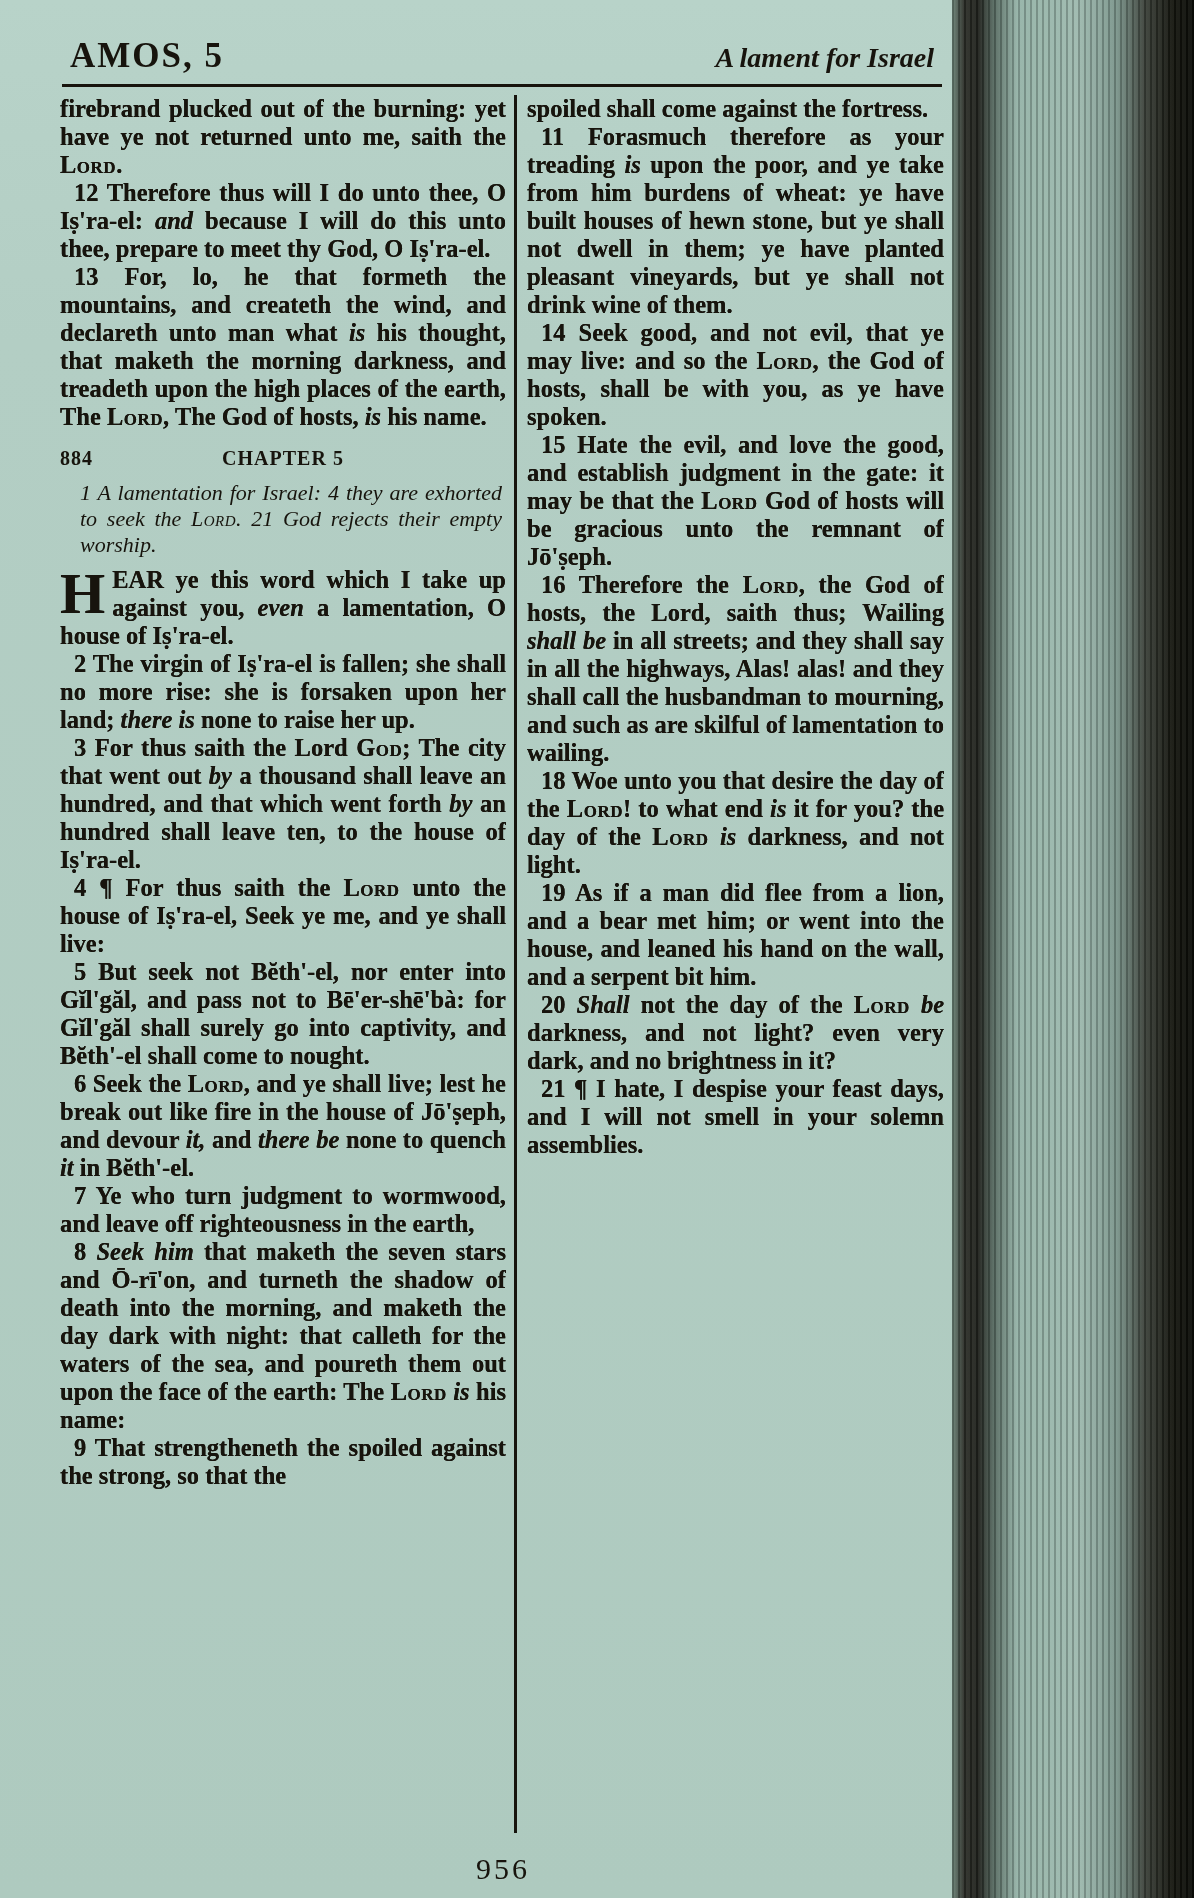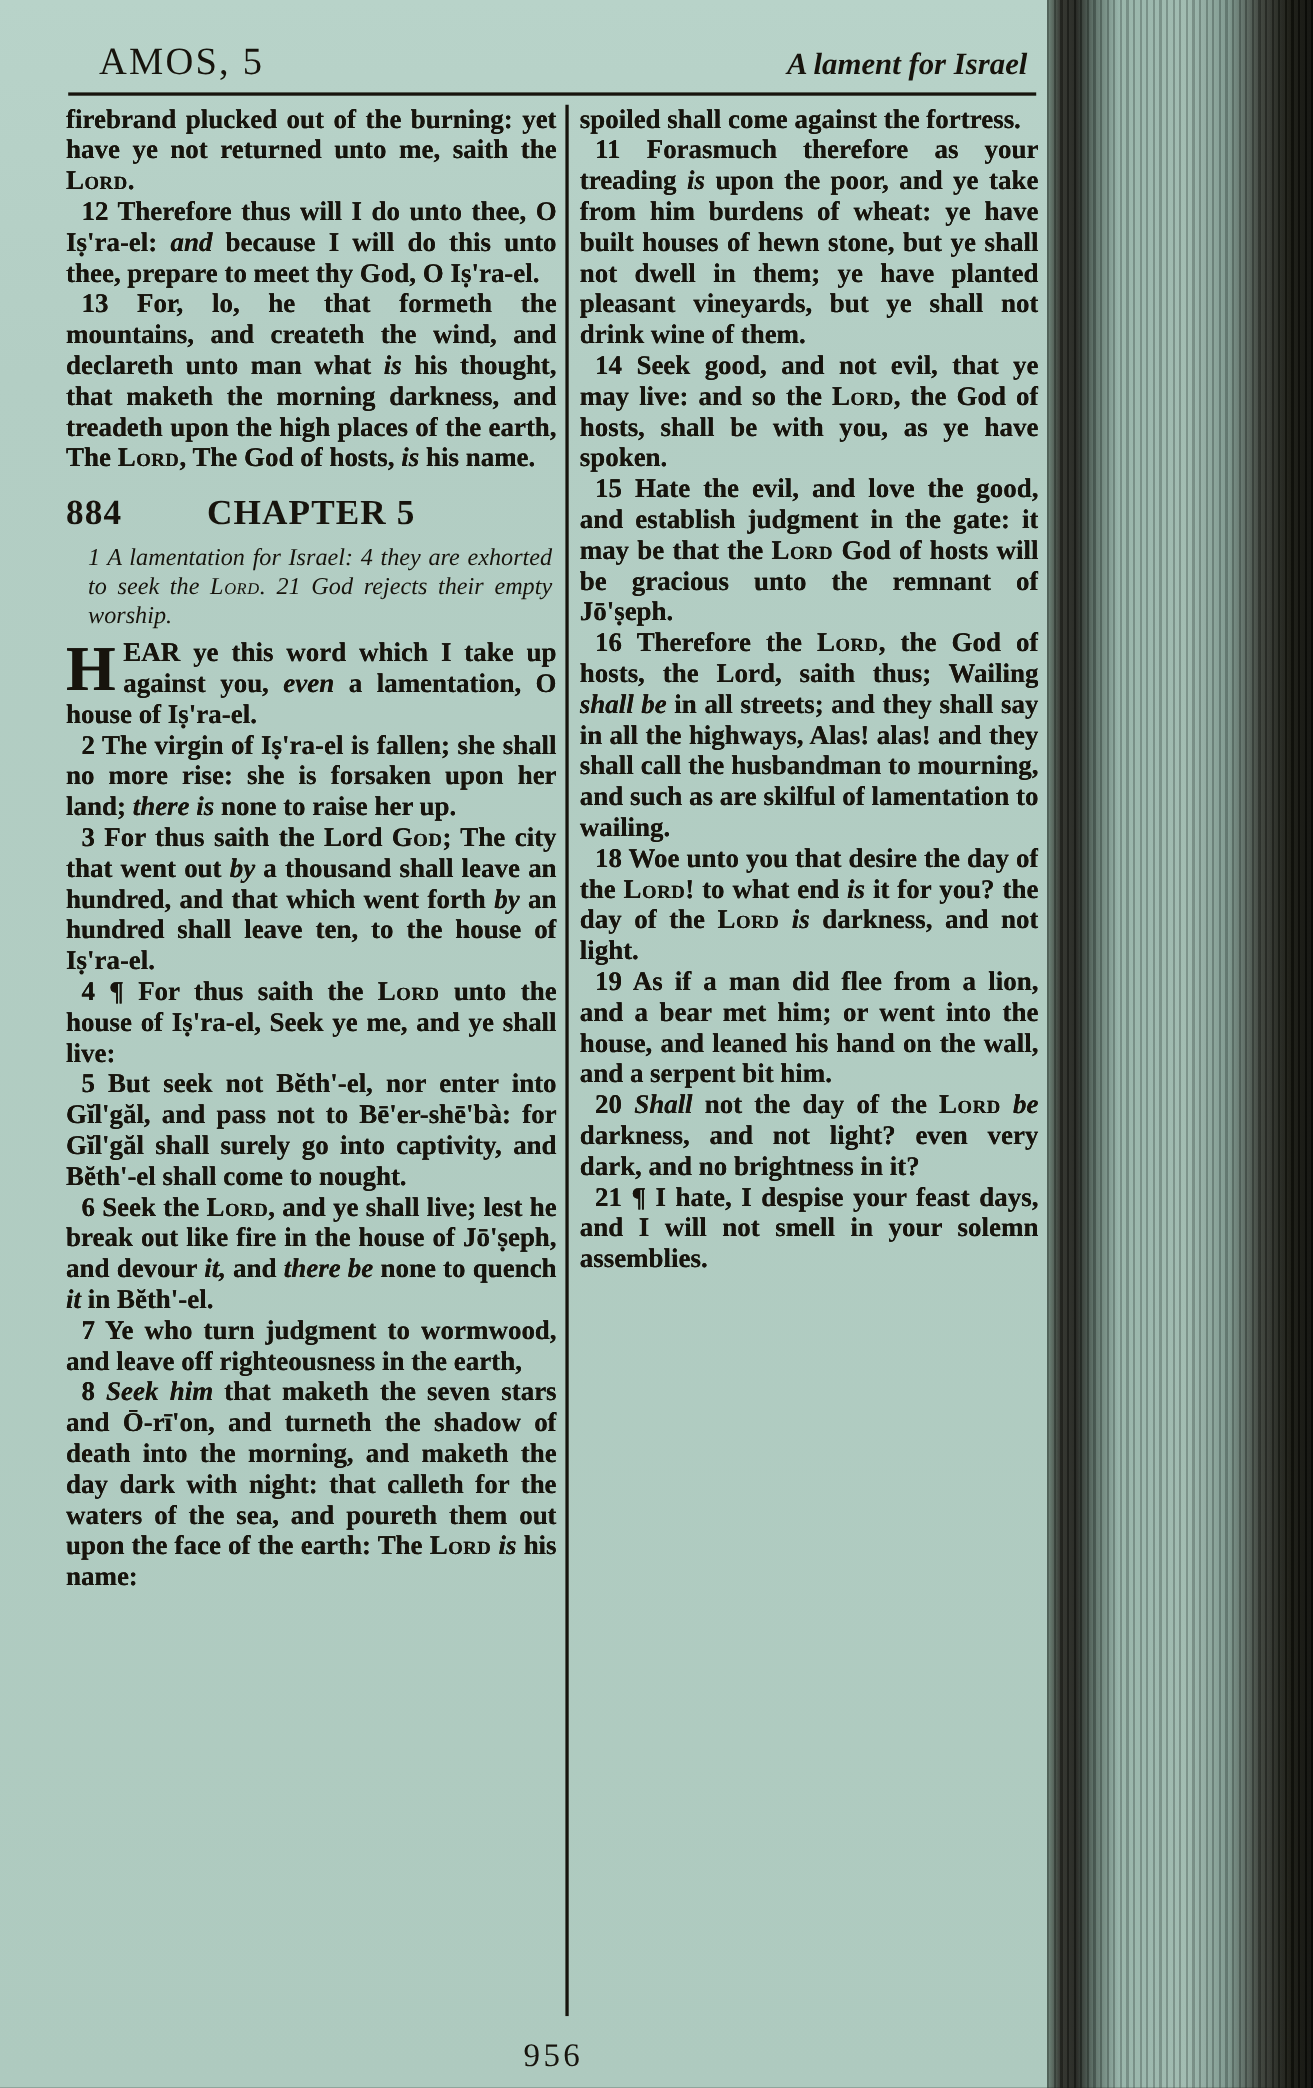--- a/index.html
+++ b/index.html
@@ -17,21 +17,21 @@
     width: 952px; height: 1898px;
     background: linear-gradient(180deg, #b8d3c9 0%, var(--paper, #b3cec4) 18%, #aecabf 100%);
     padding: 30px 8px 0 60px;
   }
   .header {
     display: flex;
     justify-content: space-between;
     align-items: baseline;
     padding: 6px 10px 8px 10px;
   }
-  .hdr-left { font-size: 35px; font-weight: normal; letter-spacing: 2px; margin-left: 20px; }
+  .hdr-left { font-size: 35px; font-weight: bold; letter-spacing: 2px; }
   .hdr-right { font-size: 28px; font-weight: bold; font-style: italic; }
   .rule { border-top: 3px solid var(--ink, #17140d); margin: 0 2px 8px 2px; }
   .columns { display: flex; height: 1738px; overflow: hidden; }
   .col { overflow: hidden; }
   .col-left { width: 446px; }
   .col-right { flex: 1; }
   .divider { width: 3px; background: var(--ink, #17140d); margin: 0 10px 0 8px; }
   p.verse {
     font-size: 24.5px;
     line-height: 28px;
@@ -47,21 +47,21 @@
     font-size: 58px;
     line-height: 50px;
     font-weight: bold;
     padding-right: 7px;
     margin-top: 3px;
   }
   .chapter-heading {
     display: flex;
     align-items: flex-end;
     font-weight: bold;
-    font-size: 32px;
+    font-size: 20px;
     letter-spacing: 1px;
     margin: 16px 0 10px 0;
   }
   .chapter-num { width: 120px; }
   .chapter-title { flex: 1; text-align: center; }
   .chapter-spacer { width: 120px; }
   p.summary {
     font-style: italic;
     font-size: 22px;
     line-height: 26px;
@@ -111,20 +111,21 @@
         </div>
         <p class="summary"><span>1 A lamentation for Israel: 4 they are exhorted to seek the </span><span class="sc">Lord</span><span>. 21 God rejects their empty worship.</span></p>
         <p class="verse"><span class="dropcap">H</span><span>EAR ye this word which I take up against you, </span><span class="it">even</span><span> a lamentation, O house of Iṣ'ra-el.</span></p>
         <p class="verse indent"><span>2 The virgin of Iṣ'ra-el is fallen; she shall no more rise: she is forsaken upon her land; </span><span class="it">there is</span><span> none to raise her up.</span></p>
         <p class="verse indent"><span>3 For thus saith the Lord </span><span class="sc">God</span><span>; The city that went out </span><span class="it">by</span><span> a thousand shall leave an hundred, and that which went forth </span><span class="it">by</span><span> an hundred shall leave ten, to the house of Iṣ'ra-el.</span></p>
         <p class="verse indent"><span>4 ¶ For thus saith the </span><span class="sc">Lord</span><span> unto the house of Iṣ'ra-el, Seek ye me, and ye shall live:</span></p>
         <p class="verse indent"><span>5 But seek not Bĕth'-el, nor enter into Gĭl'găl, and pass not to Bē'er-shē'bà: for Gĭl'găl shall surely go into captivity, and Bĕth'-el shall come to nought.</span></p>
         <p class="verse indent"><span>6 Seek the </span><span class="sc">Lord</span><span>, and ye shall live; lest he break out like fire in the house of Jō'ṣeph, and devour </span><span class="it">it,</span><span> and </span><span class="it">there be</span><span> none to quench </span><span class="it">it</span><span> in Bĕth'-el.</span></p>
         <p class="verse indent"><span>7 Ye who turn judgment to wormwood, and leave off righteousness in the earth,</span></p>
         <p class="verse indent"><span>8 </span><span class="it">Seek him</span><span> that maketh the seven stars and Ō-rī'on, and turneth the shadow of death into the morning, and maketh the day dark with night: that calleth for the waters of the sea, and poureth them out upon the face of the earth: The </span><span class="sc">Lord</span><span> </span><span class="it">is</span><span> his name:</span></p>
+        <p class="verse indent"><span>9 That strengtheneth the spoiled against the strong, so that the</span></p>
       </div>
     <div class="divider"></div>
     <div class="col col-right" id="col-right">
         <p class="verse"><span>spoiled shall come against the fortress.</span></p>
         <p class="verse indent"><span>11 Forasmuch therefore as your treading </span><span class="it">is</span><span> upon the poor, and ye take from him burdens of wheat: ye have built houses of hewn stone, but ye shall not dwell in them; ye have planted pleasant vineyards, but ye shall not drink wine of them.</span></p>
         <p class="verse indent"><span>14 Seek good, and not evil, that ye may live: and so the </span><span class="sc">Lord</span><span>, the God of hosts, shall be with you, as ye have spoken.</span></p>
         <p class="verse indent"><span>15 Hate the evil, and love the good, and establish judgment in the gate: it may be that the </span><span class="sc">Lord</span><span> God of hosts will be gracious unto the remnant of Jō'ṣeph.</span></p>
         <p class="verse indent"><span>16 Therefore the </span><span class="sc">Lord</span><span>, the God of hosts, the Lord, saith thus; Wailing </span><span class="it">shall be</span><span> in all streets; and they shall say in all the highways, Alas! alas! and they shall call the husbandman to mourning, and such as are skilful of lamentation to wailing.</span></p>
         <p class="verse indent"><span>18 Woe unto you that desire the day of the </span><span class="sc">Lord</span><span>! to what end </span><span class="it">is</span><span> it for you? the day of the </span><span class="sc">Lord</span><span> </span><span class="it">is</span><span> darkness, and not light.</span></p>
         <p class="verse indent"><span>19 As if a man did flee from a lion, and a bear met him; or went into the house, and leaned his hand on the wall, and a serpent bit him.</span></p>

